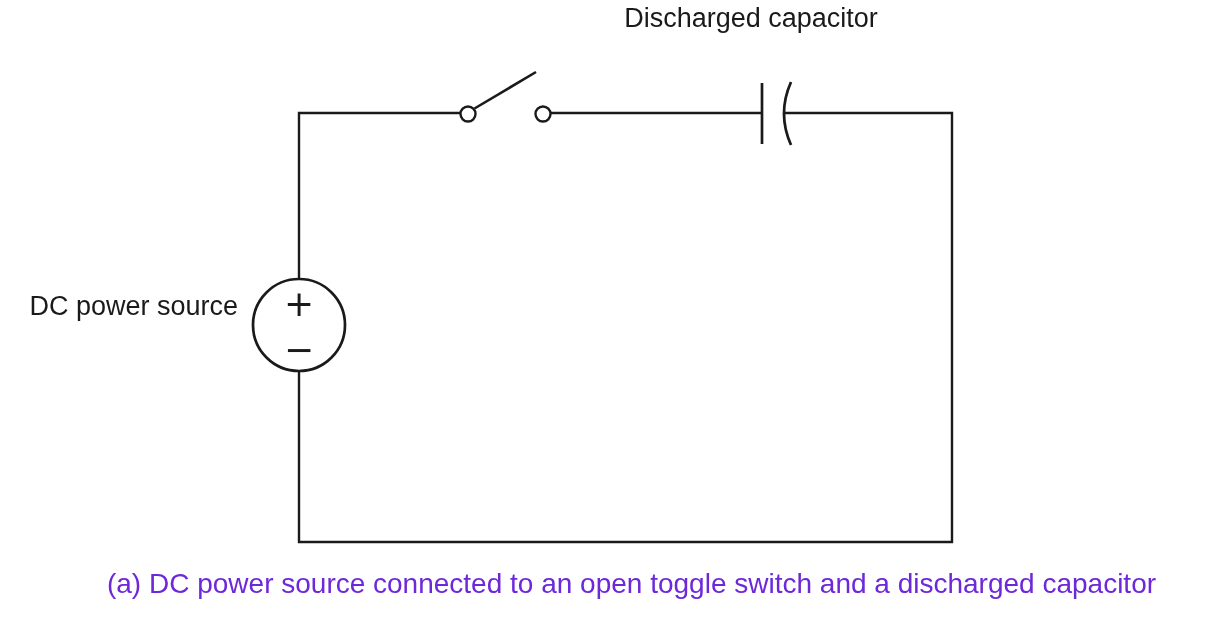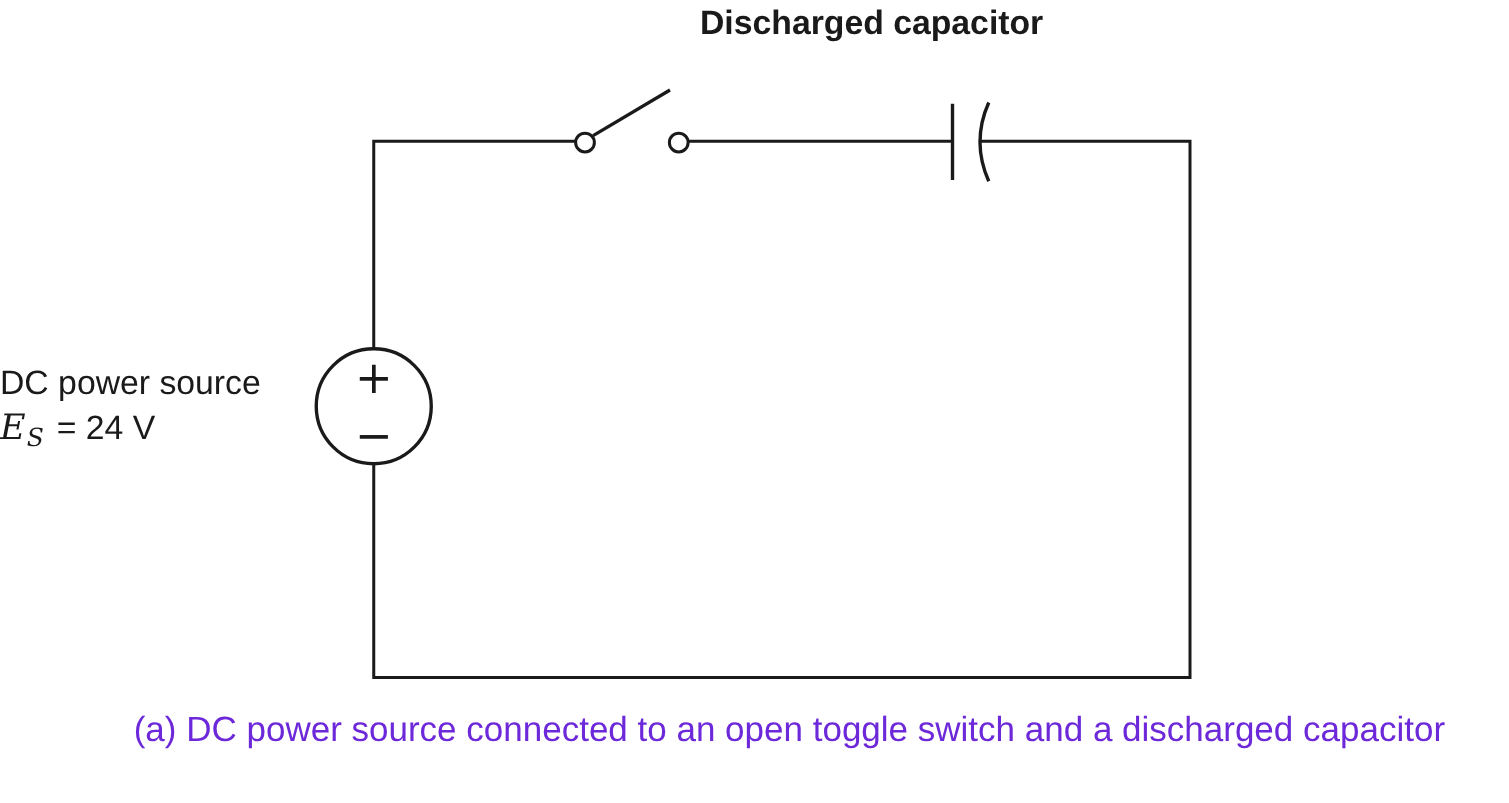--- a/index.html
+++ b/index.html
@@ -18,27 +18,26 @@
     left: 0; top: 0;
     width: 1207px; height: 642px;
   }
   .label {
     position: absolute;
     font-size: 27px;
     line-height: 35px;
     color: #1a1a1a;
   }
   .cap-label {
-    left: 560px; top: 1px; width: 420px;
-    text-align: left;
-    font-weight: bold;
+    left: 541px; top: 1px; width: 420px;
+    text-align: center;
   }
   .src-label {
     left: 0px; top: 289px; width: 238px;
-    text-align: left;
+    text-align: right;
   }
   .mathvar {
     font-family: "DejaVu Serif", "Liberation Serif", serif;
     font-style: italic;
     font-size: 28px;
   }
   .mathsub {
     font-family: "DejaVu Serif", "Liberation Serif", serif;
     font-style: italic;
     font-size: 20px;
@@ -96,20 +95,17 @@
       <text class="polarity-text" x="299" y="349" text-anchor="middle" dominant-baseline="central">−</text>
     </g>
   </svg>
 
   <div class="label cap-label">
     <div>Discharged capacitor</div>
   </div>
 
   <div class="label src-label">
     <div>DC power source</div>
-    <div>
-      <span class="mathvar">E</span><span class="mathsub">S</span><span class="mathval">= 24 V</span>
-    </div>
   </div>
 
   <div class="caption">(a) DC power source connected to an open toggle switch and a discharged capacitor</div>
 
 </div>
 
 </body></html>

